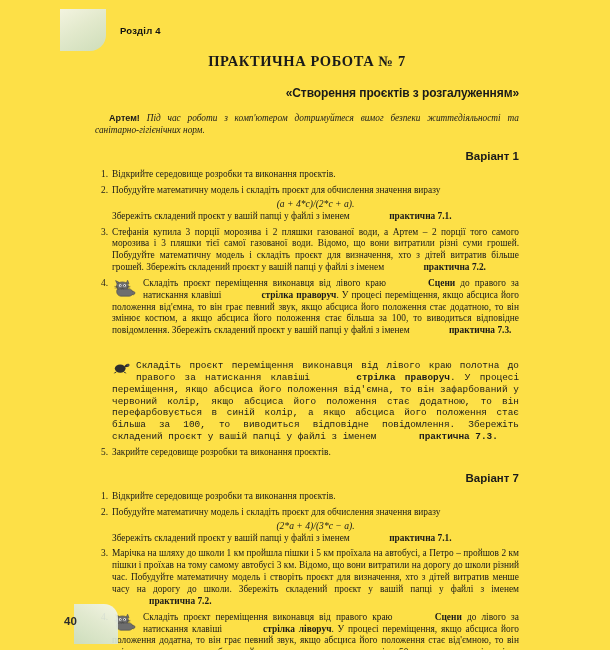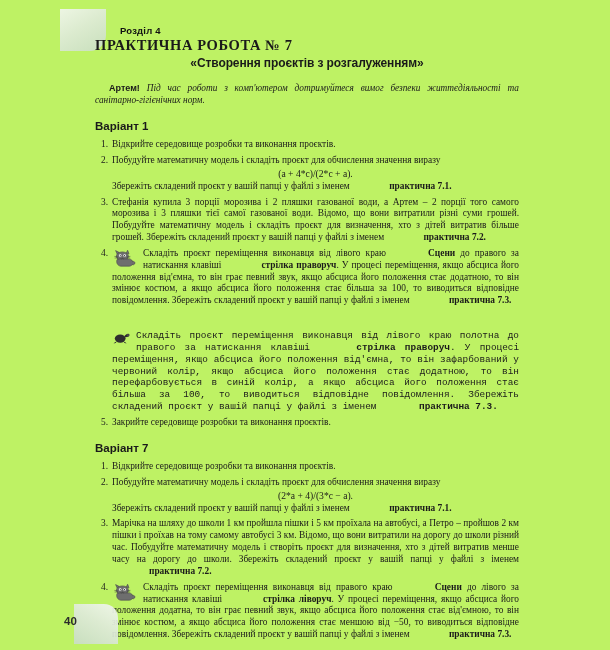--- a/index.html
+++ b/index.html
@@ -13,21 +13,21 @@
     position: relative;
     overflow: hidden;
     font-family: "Liberation Serif", serif;
     color: #1a1a1a;
     -webkit-font-smoothing: antialiased;
   }
 
   .page {
     position: absolute;
     inset: 0;
-    background: #bef264;
+    background: #fde047;
   }
 
   
   .runhead {
     position: absolute;
     top: 10px;
     left: 60px;
     display: flex;
     align-items: center;
     height: 40px;
@@ -50,29 +50,29 @@
 
   
   .content {
     position: absolute;
     left: 95px;
     top: 36px;
     width: 424px;
   }
 
   .title {
-    text-align: left;
+    text-align: center;
     font-size: 14.5px;
     font-weight: bold;
     letter-spacing: .6px;
-    margin: 0;
+    margin: 16px;
     line-height: 1.25;
   }
   .subtitle {
-    text-align: center;
+    text-align: right;
     font-family: "Liberation Sans", sans-serif;
     font-size: 12px;
     font-weight: bold;
     margin: 2px 0 0 0;
     line-height: 1.25;
     letter-spacing: -.1px;
   }
 
   .notice {
     margin: 12px 0 0 0;
@@ -85,21 +85,21 @@
     font-family: "Liberation Sans", sans-serif;
     font-weight: bold;
     font-style: normal;
     font-size: 9px;
   }
   .notice .ital {
     font-style: italic;
   }
 
   .variant {
-    text-align: left;
+    text-align: right;
     font-family: "Liberation Sans", sans-serif;
     font-size: 11.5px;
     font-weight: bold;
     margin: 13px 0 7px 0;
   }
 
   ol.tasks {
     list-style: none;
     margin: 0;
     padding: 0;
@@ -116,20 +116,21 @@
     position: absolute;
     left: 0;
     top: 0;
     width: 13px;
     text-align: right;
     font-size: 9.4px;
   }
   .formula {
     display: block;
     text-align: center;
+    font-style: italic;
     font-size: 9.6px;
     margin: 1px 0 1px 0;
   }
   .save-line {
     display: block;
     text-indent: 0;
   }
   b, .bold {
     font-weight: bold;
     padding-left: 37px;

